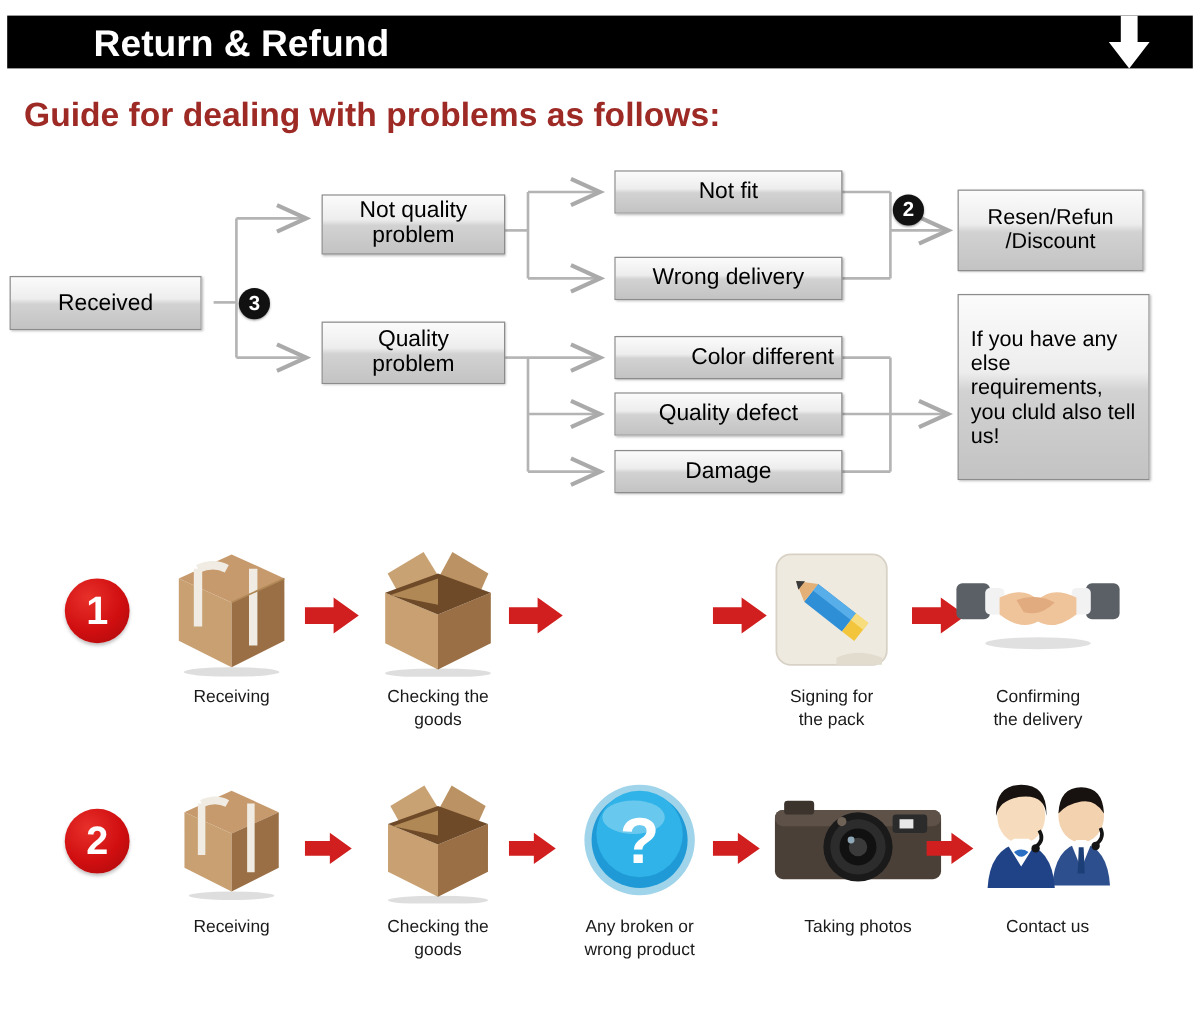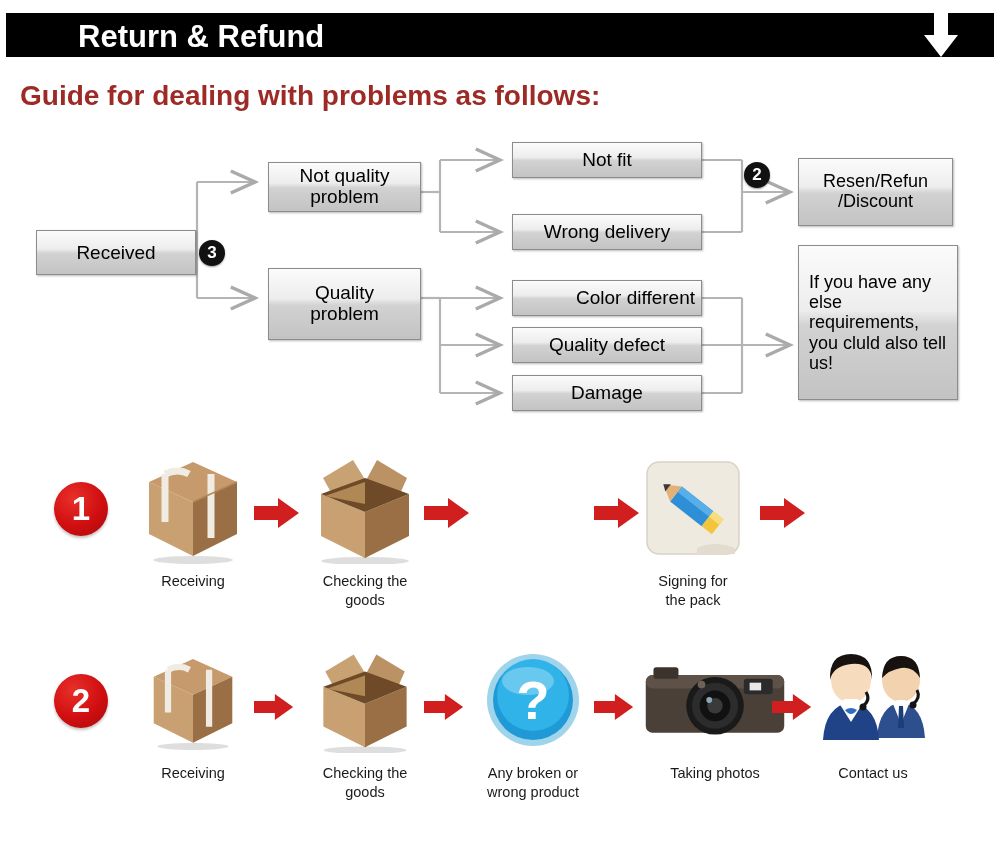--- a/index.html
+++ b/index.html
@@ -135,34 +135,34 @@
       <path d="M742,62 L790,62" marker-end="url(#chev)"></path>
 
       <path d="M702,168 L742,168"></path>
       <path d="M702,215 L742,215"></path>
       <path d="M702,263 L742,263"></path>
       <path d="M742,168 L742,263"></path>
       <path d="M742,215 L790,215" marker-end="url(#chev)"></path>
     </g>
   </svg>
 
-  <div class="node" style="left:36px; top:100px; width:160px; height:45px;">
+  <div class="node" style="left:8px; top:100px; width:160px; height:45px;">
     <span>Received</span>
   </div>
 
   <div class="marker" style="left:199px; top:110px;">
     <span>3</span>
   </div>
 
   <div class="node multiline" style="left:268px; top:32px; width:153px; height:50px; white-space:pre-line;">
     <span>Not quality
 problem</span>
   </div>
 
-  <div class="node multiline" style="left:268px; top:138px; width:153px; height:72px; white-space:pre-line;">
+  <div class="node multiline" style="left:268px; top:138px; width:153px; height:52px; white-space:pre-line;">
     <span>Quality
 problem</span>
   </div>
 
   <div class="node" style="left:512px; top:12px; width:190px; height:36px;">
     <span>Not fit</span>
   </div>
 
   <div class="node" style="left:512px; top:84px; width:190px; height:36px;">
     <span>Wrong delivery</span>
@@ -267,20 +267,35 @@
     <div class="step-label" style="white-space:pre-line;">Signing for
 the pack</div>
   </div>
 
   <div class="red-arrow" style="left:760px; top:48px;">
     <svg class="icon-svg" width="46" height="34" viewBox="0 0 46 34">
       <polygon points="0,10 24,10 24,2 45,17 24,32 24,24 0,24" fill="#d11f1f"></polygon>
     </svg>
   </div>
 
+  <div class="step" style="left:790px; top:0;">
+    <div class="step-icon">
+      <svg class="icon-svg" width="140" height="96" viewBox="0 0 140 96">
+        <rect x="2" y="26" width="28" height="30" rx="5" fill="#5b6066"></rect>
+        <rect x="110" y="26" width="28" height="30" rx="5" fill="#5b6066"></rect>
+        <rect x="26" y="30" width="16" height="22" rx="4" fill="#f2f2f2"></rect>
+        <rect x="98" y="30" width="16" height="22" rx="4" fill="#f2f2f2"></rect>
+        <path d="M38,38 Q58,28 70,40 Q82,28 102,38 L102,52 Q84,66 70,58 Q56,66 38,52 Z" fill="#f0c49a"></path>
+        <path d="M52,40 Q68,34 84,42 Q72,54 58,50 Z" fill="#e2ab7f"></path>
+        <ellipse cx="70" cy="76" rx="44" ry="5" fill="rgba(0,0,0,.12)"></ellipse>
+      </svg>
+    </div>
+    <div class="step-label" style="white-space:pre-line;">Confirming
+the delivery</div>
+  </div>
 </div>
 
 <div class="proc-row row2">
   <div class="step-num" style="left:54px; top:34px;">
     <span>2</span>
   </div>
 
   <div class="step" style="left:118px; top:0;">
     <div class="step-icon">
       <svg class="icon-svg" width="96" height="100" viewBox="0 0 104 112">

